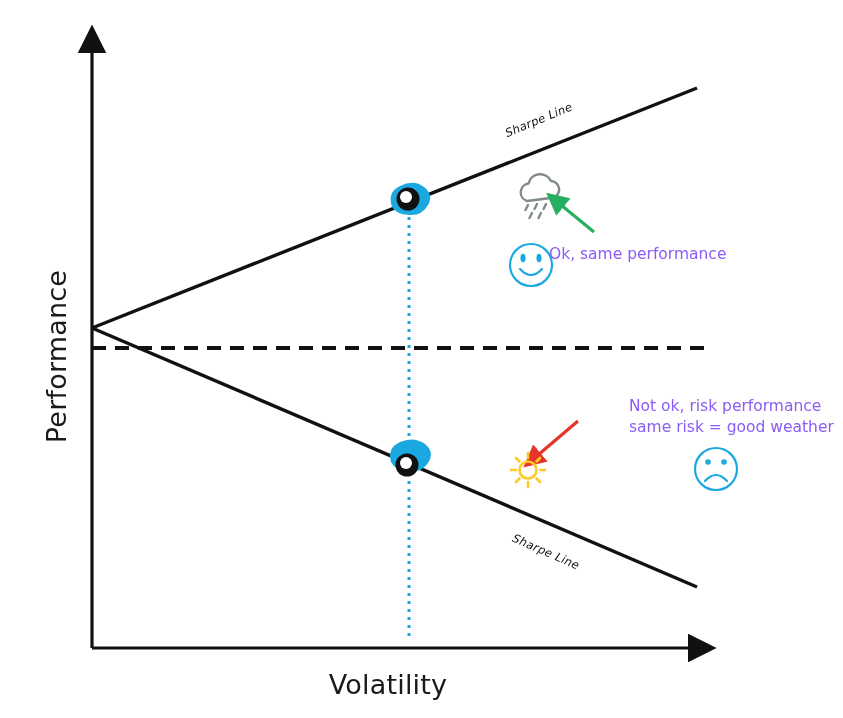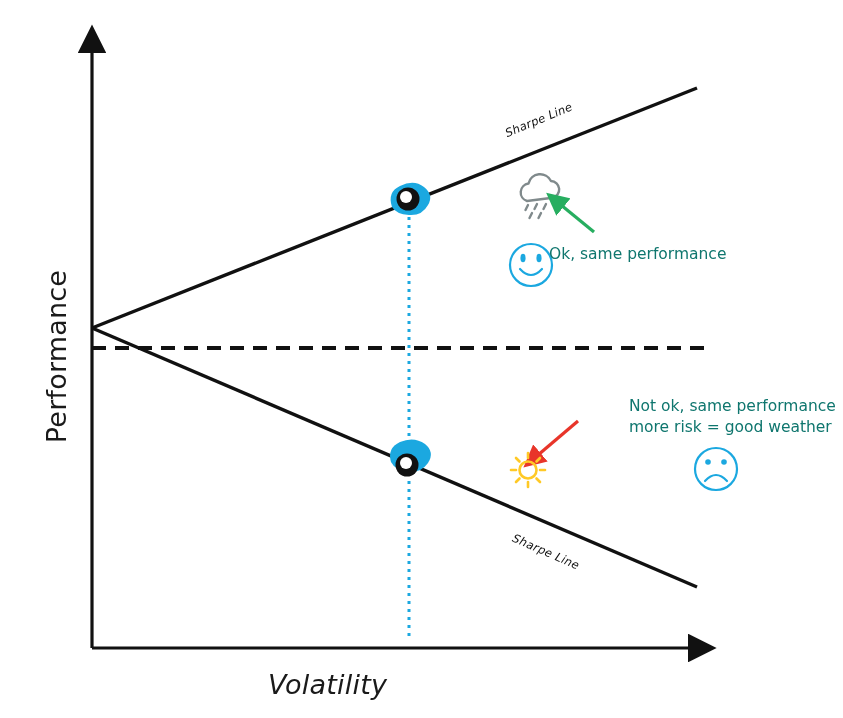--- a/index.html
+++ b/index.html
@@ -16,26 +16,26 @@
     white-space:nowrap;
   }
   #ylabel{
     left:-64px; top:341px;
     transform:rotate(-90deg);
     transform-origin:center center;
     width:240px; text-align:center;
   }
   #xlabel{
     left:268px; top:669px;
-    width:240px; font-style:italic;
+    width:240px; text-align:center;
   }
 
   .callout{
     position:absolute;
-    color:#0f766e;
+    color:#8b5cf6;
     font-family:"DejaVu Sans",sans-serif;
     font-size:15.5px;
     line-height:21px;
     white-space:nowrap;
   }
   #callout-top{ left:549px; top:244px; }
   #callout-bottom{ left:629px; top:396px; }
 
   .sharpe-label{
     position:absolute;
@@ -139,17 +139,17 @@
 
   <div class="sharpe-label" id="sharpe-top">Sharpe Line</div>
 
   <div class="sharpe-label" id="sharpe-bottom">Sharpe Line</div>
 
   <div class="callout" id="callout-top">
     <div>Ok, same performance</div>
   </div>
 
   <div class="callout" id="callout-bottom">
-    <div>Not ok, same performance</div>
-    <div>more risk = good weather</div>
+    <div>Not ok, risk performance</div>
+    <div>same risk = good weather</div>
   </div>
 
 </div>
 
 </body></html>

